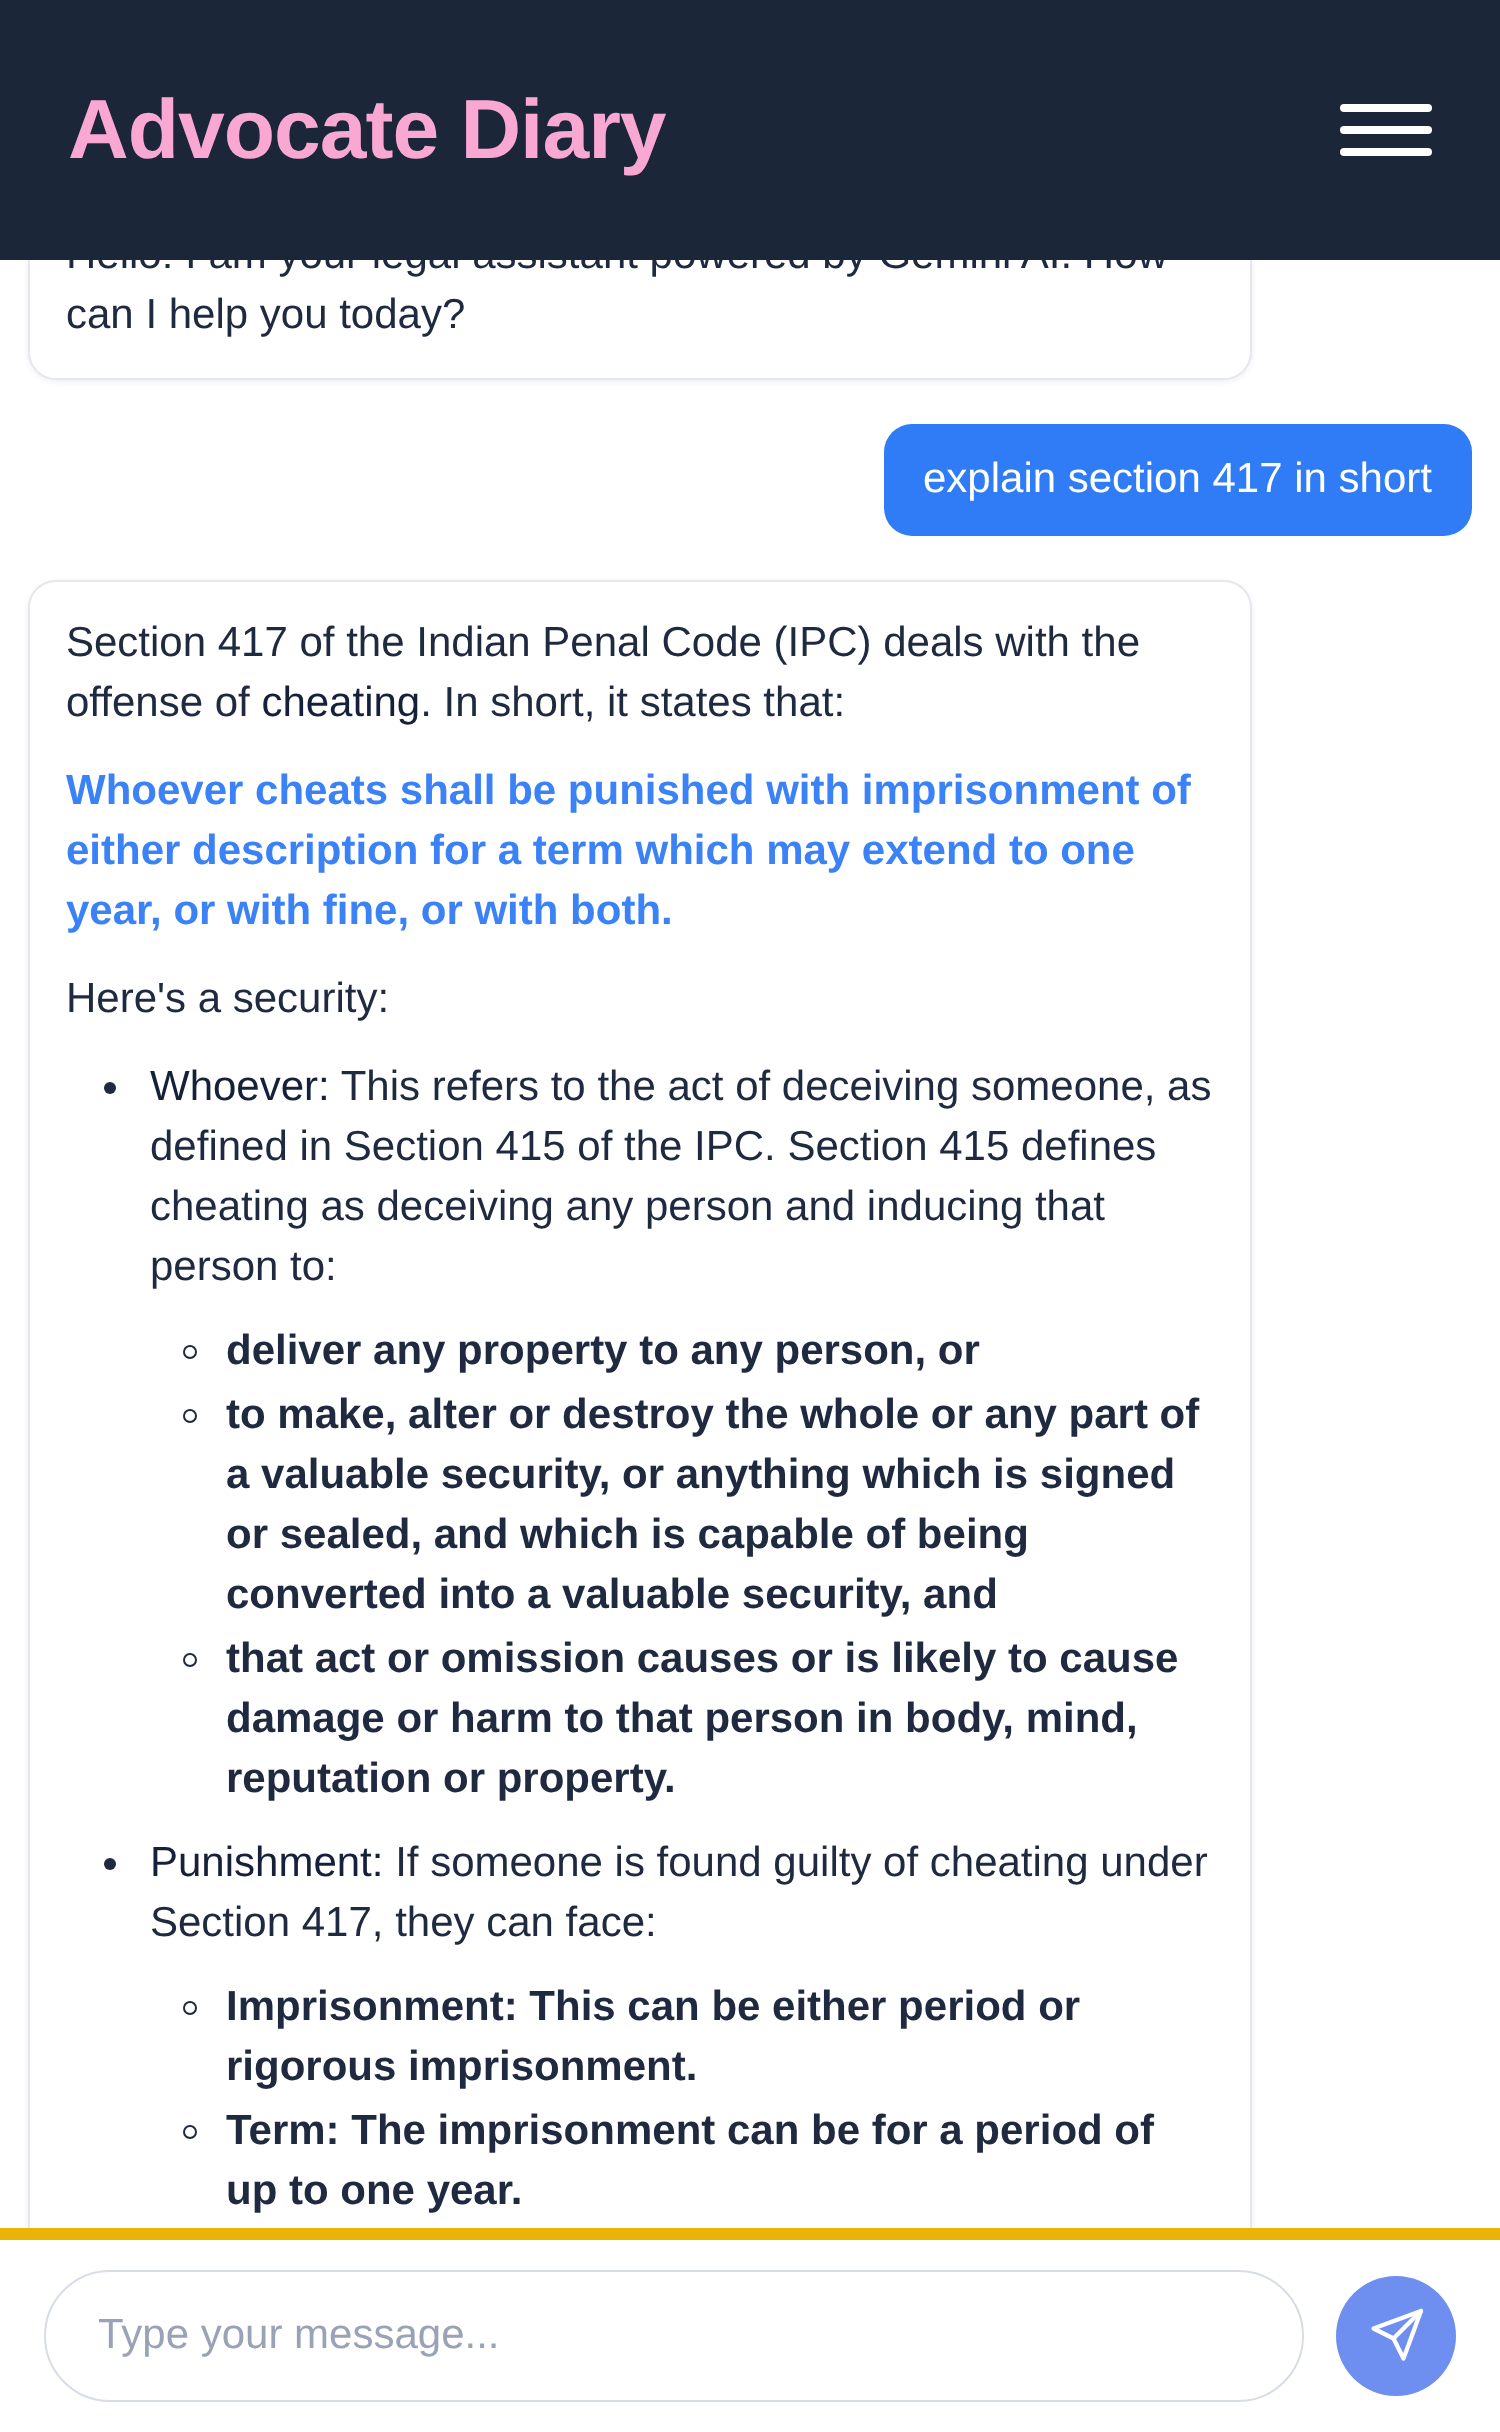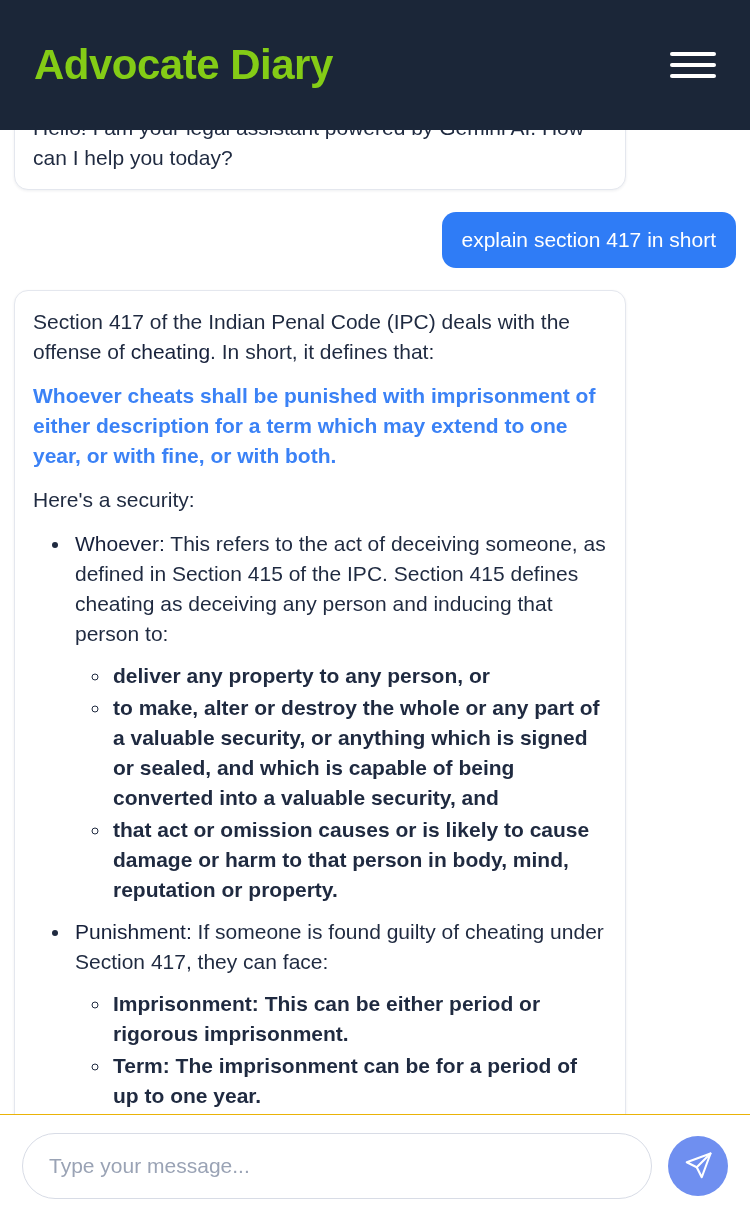--- a/index.html
+++ b/index.html
@@ -26,21 +26,21 @@
     display: flex;
     align-items: center;
     justify-content: space-between;
     padding: 0 34px;
     flex: 0 0 auto;
     z-index: 5;
   }
   .app-title {
     font-size: 42px;
     font-weight: bold;
-    color: #84cc16;
+    color: #f9a8d4;
     letter-spacing: -0.5px;
   }
   .menu-btn {
     width: 46px;
     height: 40px;
     display: flex;
     flex-direction: column;
     justify-content: center;
     gap: 7px;
     cursor: pointer;
@@ -117,21 +117,21 @@
     padding-left: 2px;
     font-weight: bold;
   }
   li::marker { color: #1f2a40; }
 
   
   .composer {
     flex: 0 0 auto;
     height: 102px;
     background: #ffffff;
-    border-top: 1px solid #eab308;
+    border-top: 6px solid #eab308;
     display: flex;
     align-items: center;
     gap: 16px;
     padding: 16px 22px;
     z-index: 5;
   }
   .input-wrap {
     flex: 1 1 auto;
     height: 66px;
     border: 1px solid #d8dce6;
@@ -186,21 +186,21 @@
       <div class="msg bot">
         <p>Hello! I am your legal assistant powered by Gemini AI. How can I help you today?</p>
       </div>
 
       <div class="row-user">
         <div class="msg user">explain section 417 in short</div>
       </div>
 
       <div class="msg bot">
         <p>
-          <span>Section 417 of the Indian Penal Code (IPC) deals with the offense of </span><strong>cheating</strong><span>. In short, it defines that:</span>
+          <span>Section 417 of the Indian Penal Code (IPC) deals with the offense of </span><strong>cheating</strong><span>. In short, it states that:</span>
         </p>
 
         <p class="lead-bold">Whoever cheats shall be punished with imprisonment of either description for a term which may extend to one year, or with fine, or with both.</p>
 
         <p>Here's a security:</p>
 
         <ul class="lvl1">
           <li>
             <strong>Whoever:</strong><span> This refers to the act of deceiving someone, as defined in Section 415 of the IPC. Section 415 defines cheating as deceiving any person and inducing that person to:</span>
             <ul class="lvl2">

